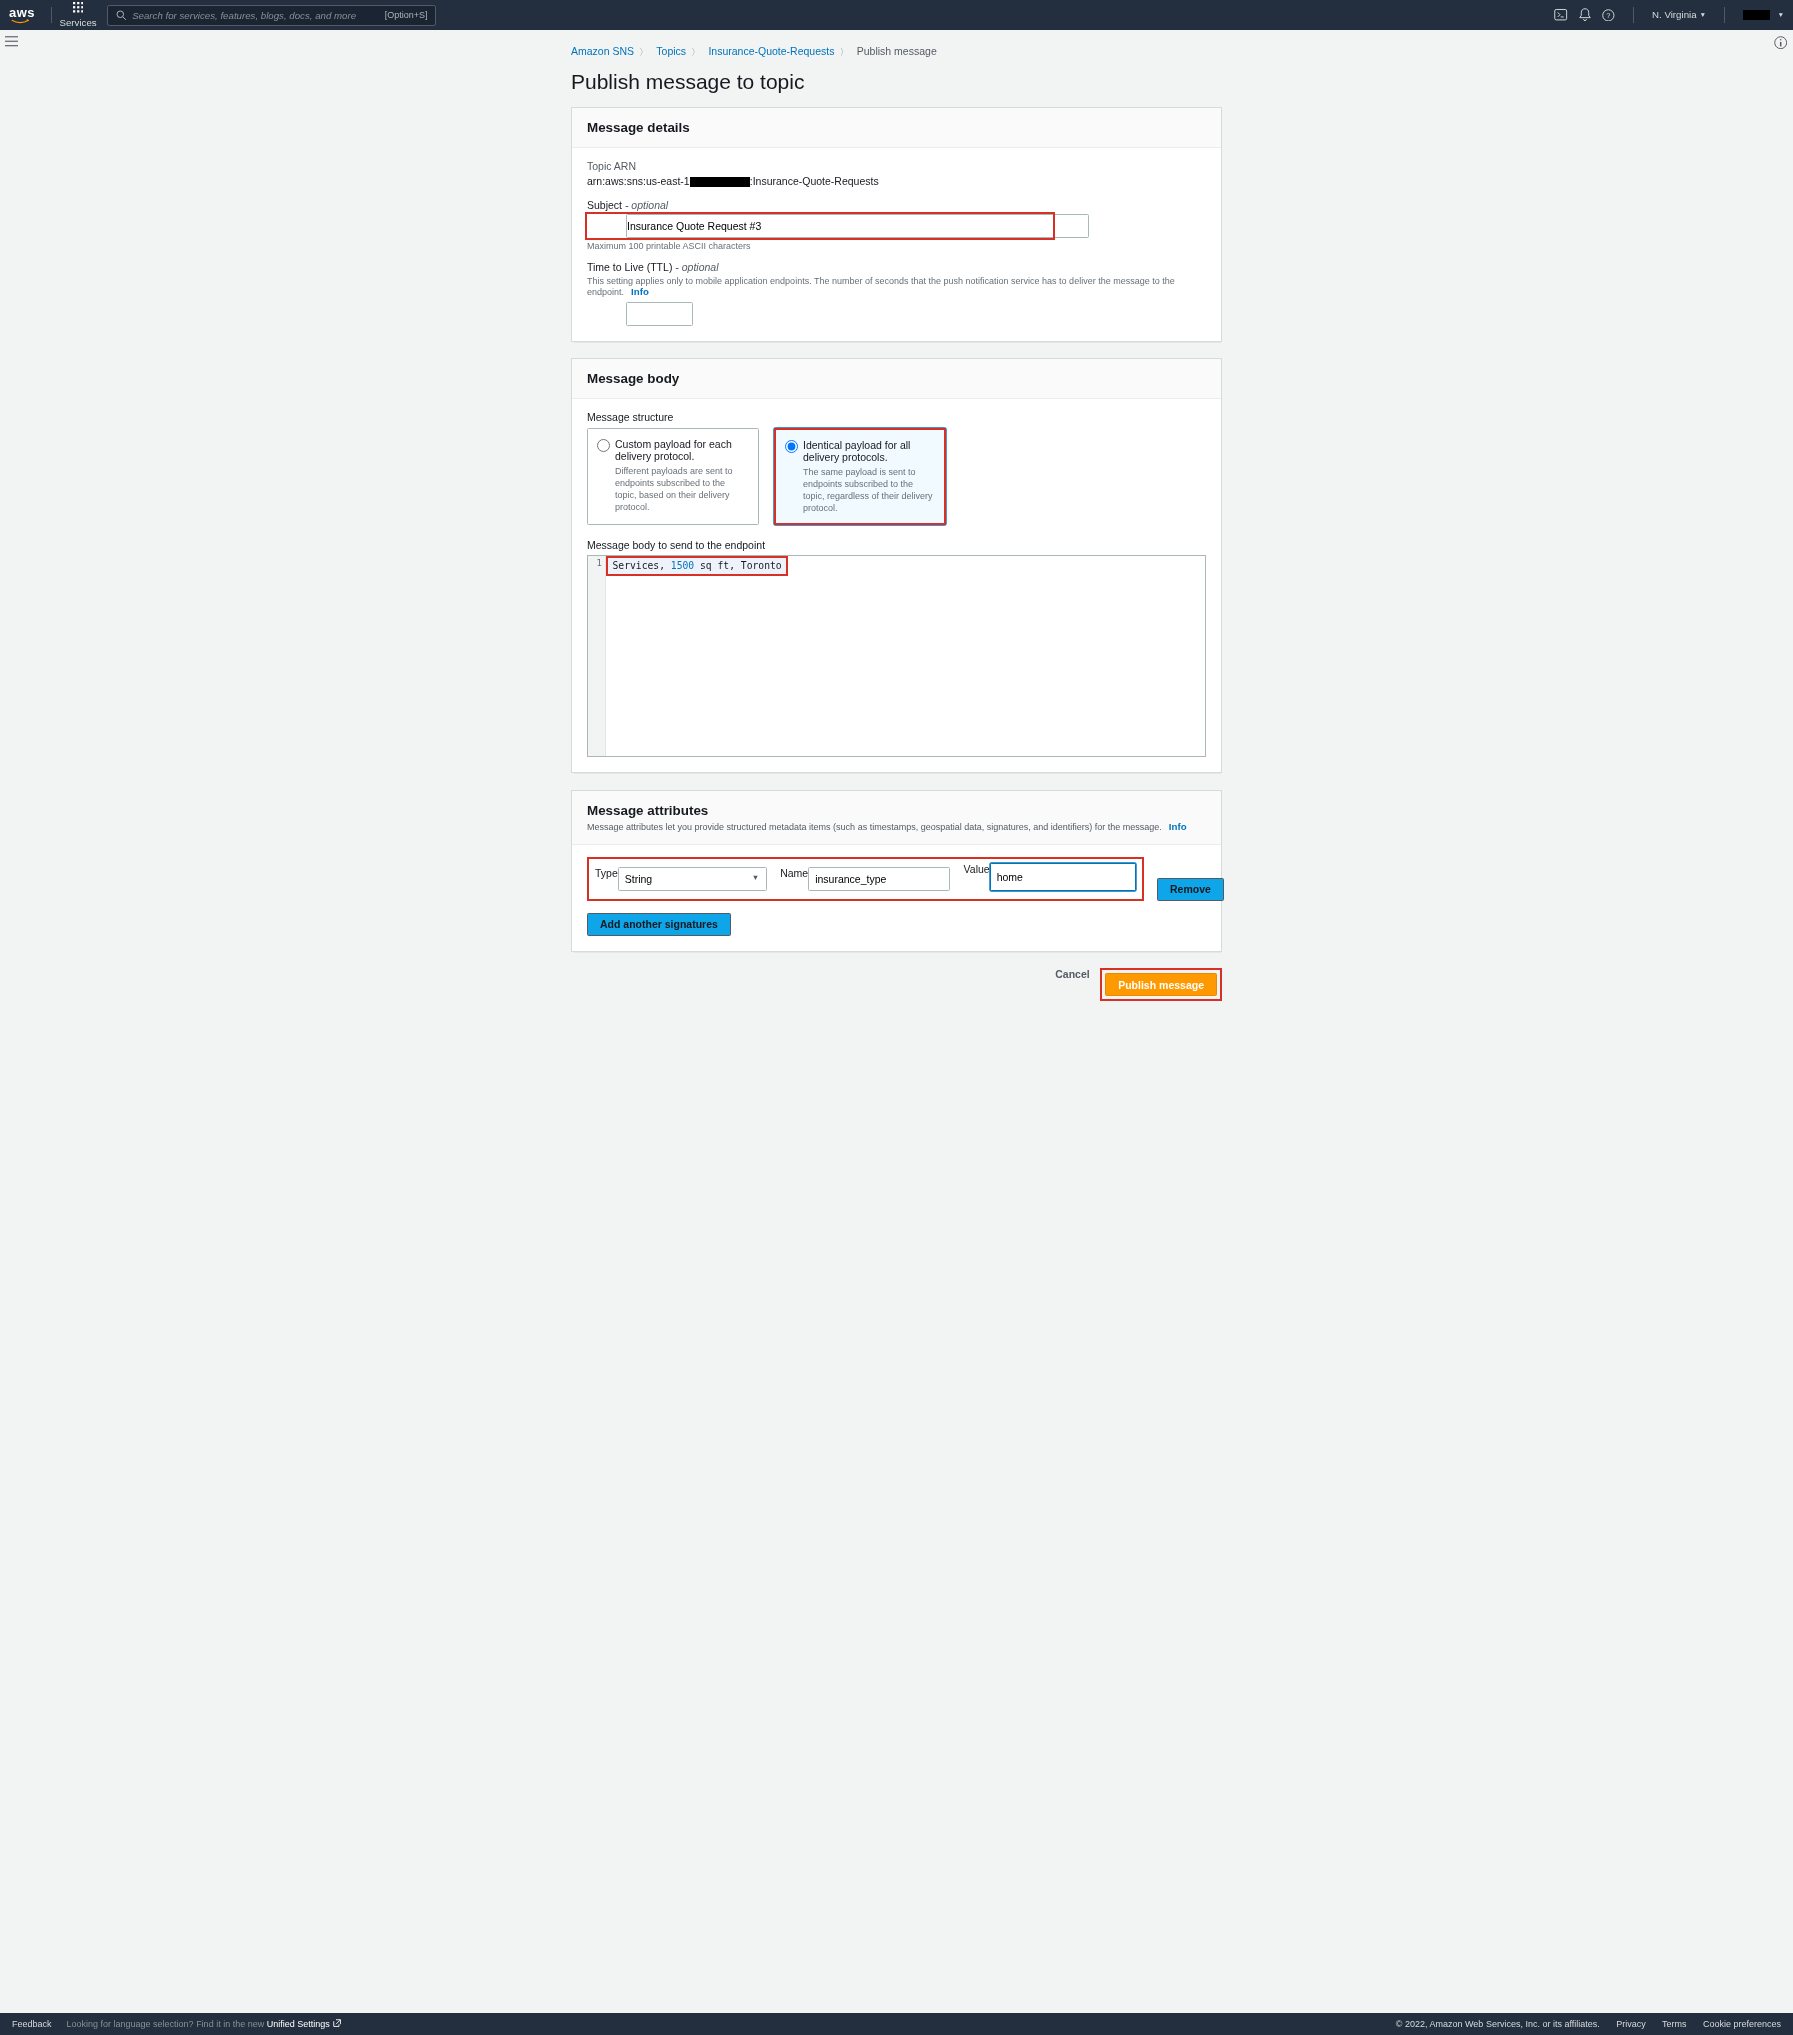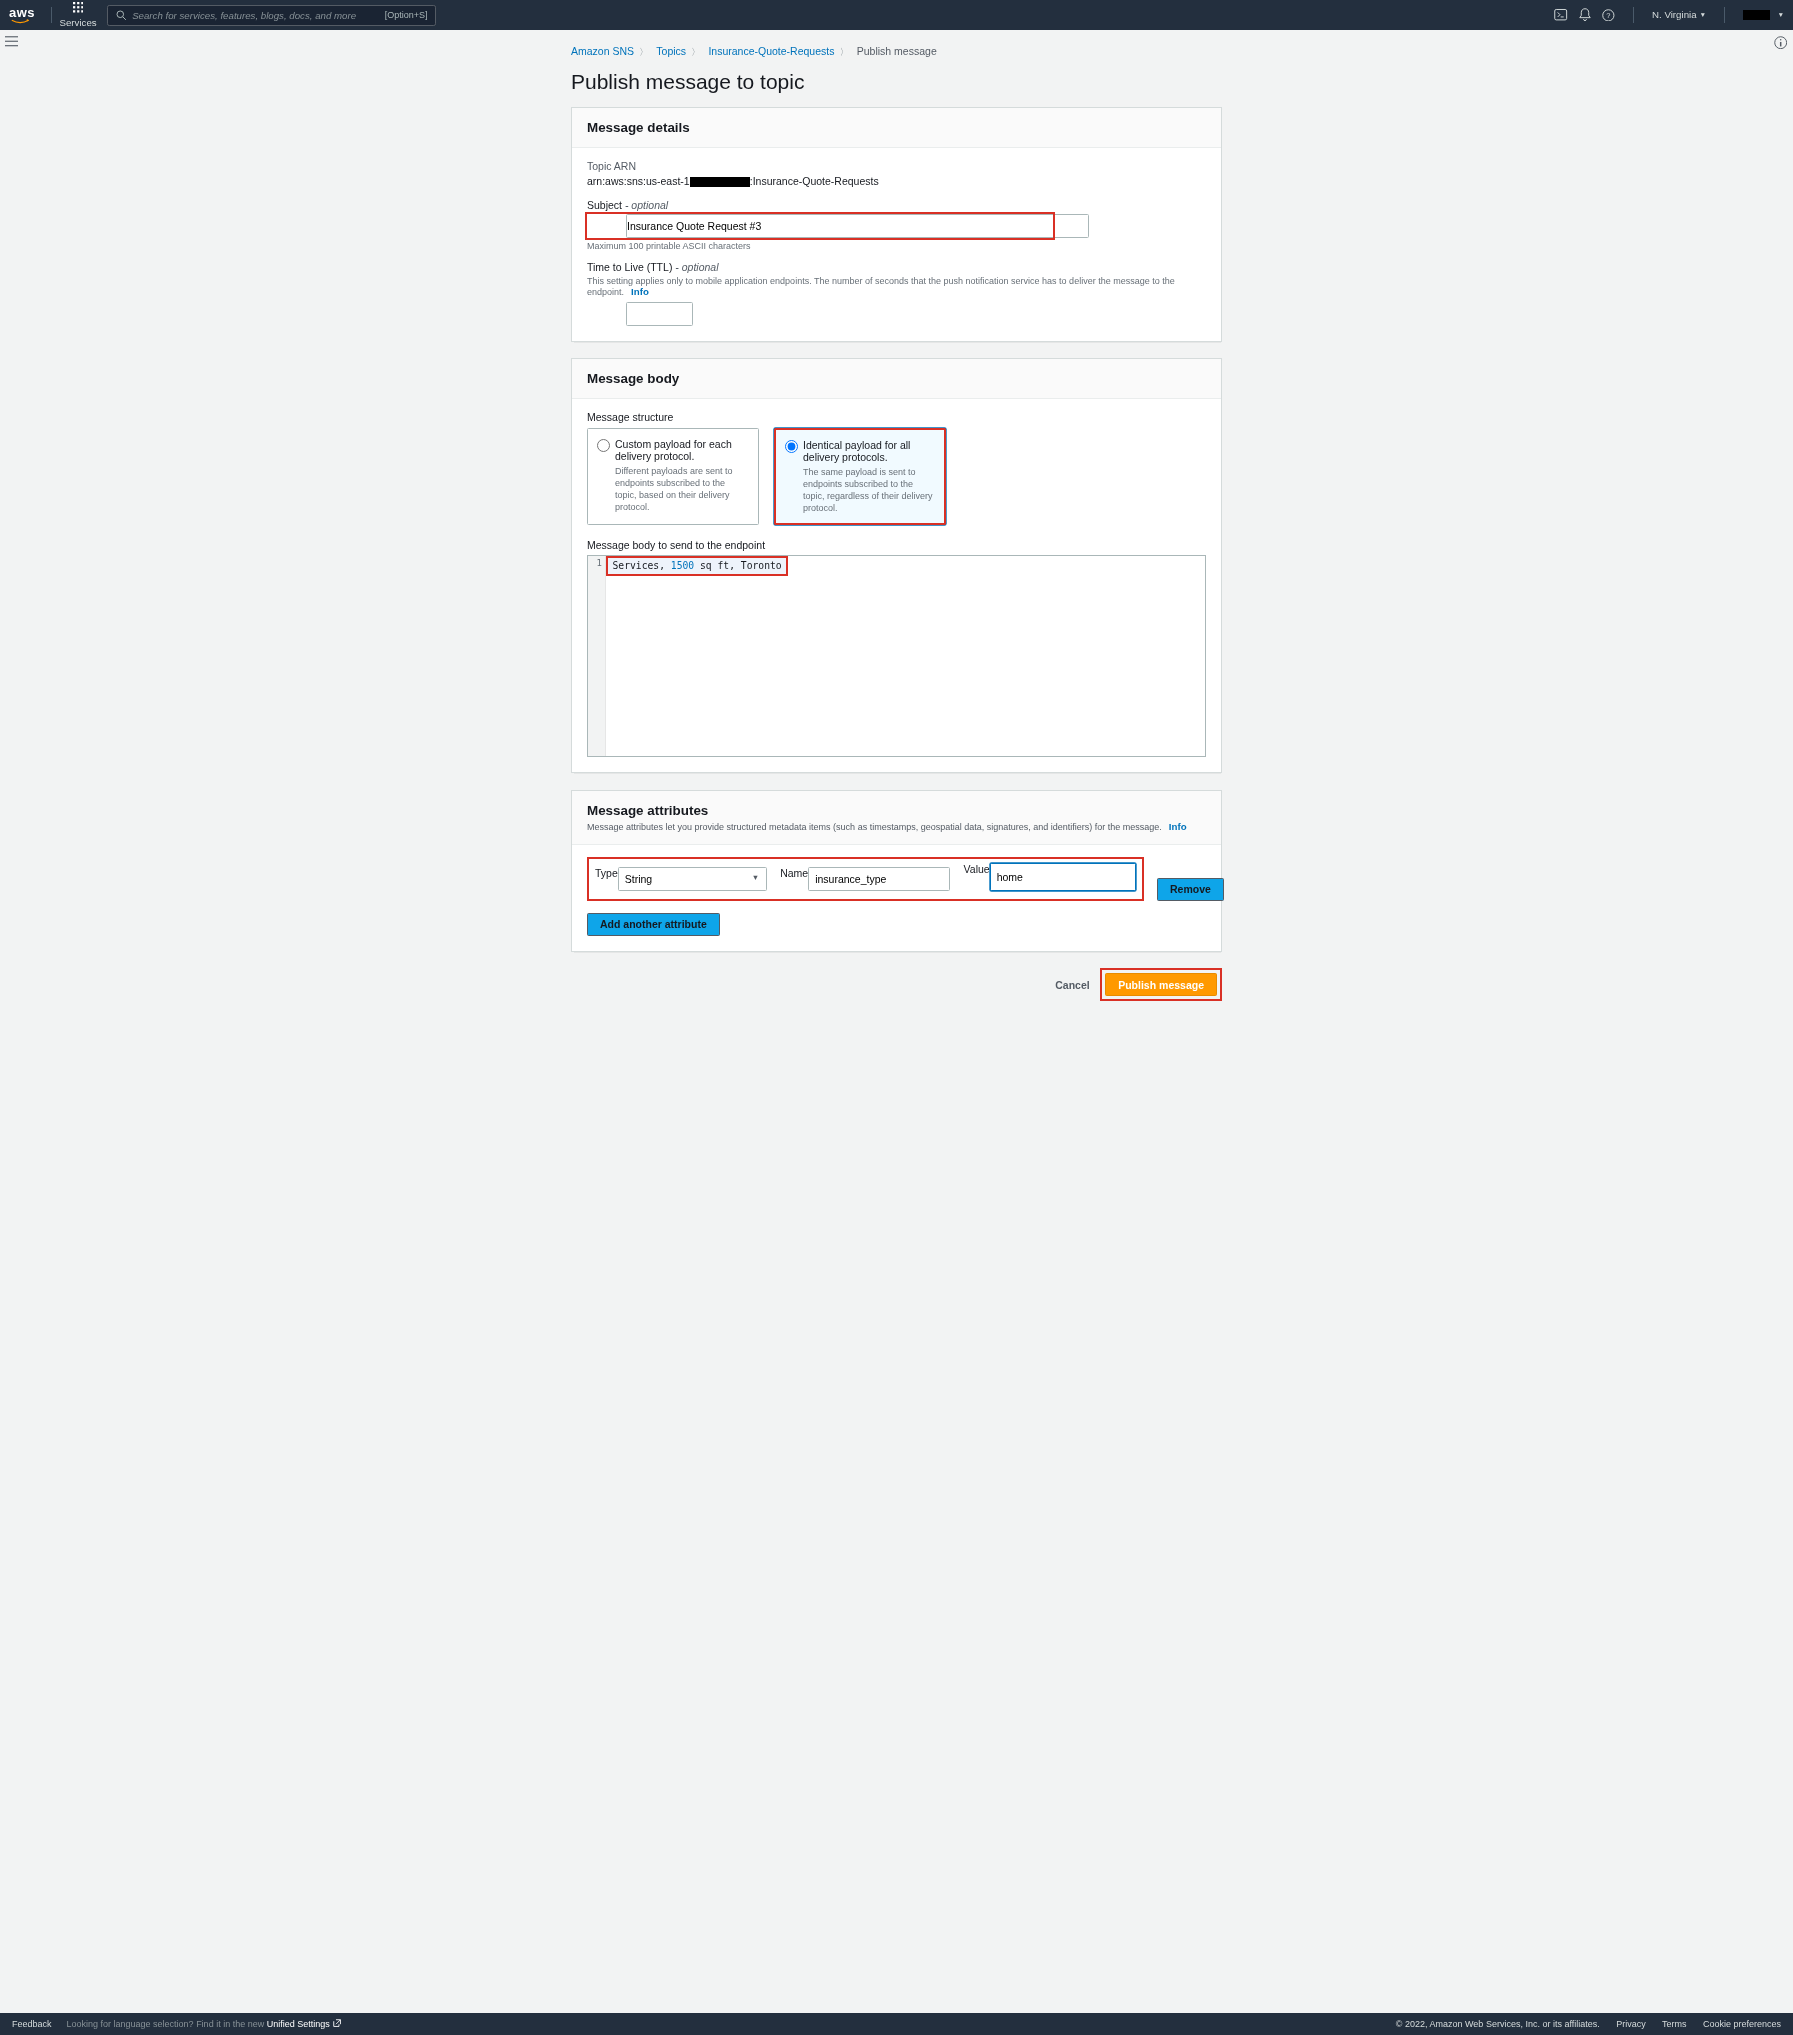--- a/index.html
+++ b/index.html
@@ -80,21 +80,21 @@
 .attr-name { width:142px; height:24px; border:0.7px solid #aab7b8; border-radius:1.5px; padding:0 6px; font-size:10.5px; }
 .attr-value { width:146px; height:24px; border:0.7px solid #0073bb; box-shadow:0 0 0 0.7px #0073bb; border-radius:1.5px; padding:13px 6px; font-size:10.5px; }
 .btn { border:0.7px solid #545b64; background:#0ea5e9; border-radius:1.5px; padding:4.5px 12px; font-size:10.5px; cursor:pointer; color:#16191f; font-weight:600; }
 .btn-primary { background:#ff9900; border-color:#e88b00; color:#fff; }
 
 .attr-box { border:2.2px solid #d93025; padding:4.5px 6px 7.5px; display:inline-block; }
 
 .add-attr { margin-top:12px; }
 
 
-.actions { display:flex; justify-content:flex-end; gap:10.5px; align-items:center; margin-top:6px; }
+.actions { display:flex; justify-content:flex-end; gap:10.5px; align-items:flex-start; margin-top:6px; }
 .cancel-link { color:#545b64; font-weight:600; cursor:pointer; }
 .primary-wrap { border:2.2px solid #d93025; padding:3px; }
 
 
 .footer { position:fixed; bottom:0; left:0; right:0; background:#232f3e; color:#d5dbdb; font-size:9px; height:22.4px; display:flex; align-items:center; padding:0 12px; }
 .footer a { color:#d5dbdb; text-decoration:none; }
 .footer .fr { margin-left:auto; display:flex; gap:16.4px; }
 .ext-icon { display:inline-block; margin-left:3px; }
 </style>
 </head>
@@ -261,21 +261,21 @@
             </div>
             <div class="attr-col">
               <label>Value</label>
               <input class="attr-value" value="home" style="">
             </div>
           </div>
         </div>
         <button class="btn">Remove</button>
       </div>
       <div class="add-attr">
-        <button class="btn">Add another attribute</button>
+        <button class="btn">Add another signatures</button>
       </div>
     </div>
   </div>
 
   <div class="actions">
     <span class="cancel-link">Cancel</span>
     <span class="primary-wrap"><button class="btn btn-primary">Publish message</button></span>
   </div>
 </div>
 

